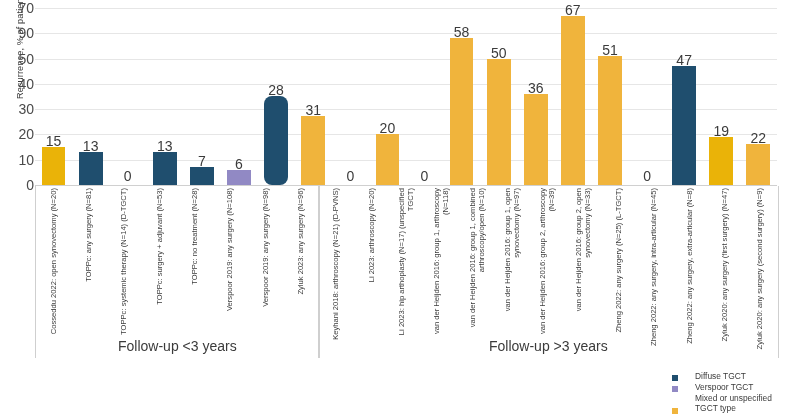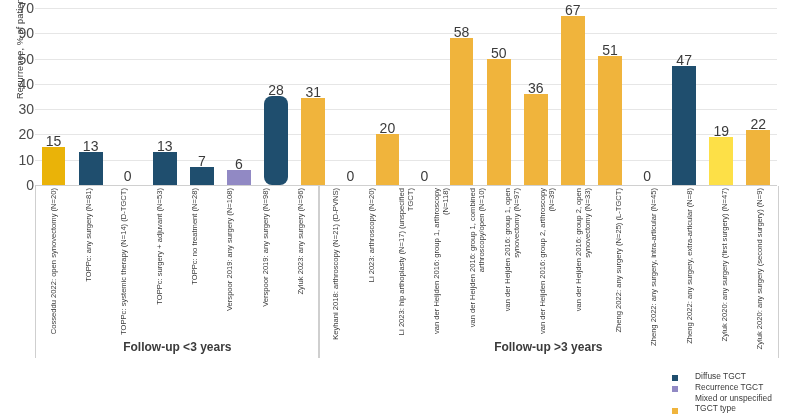--- a/index.html
+++ b/index.html
@@ -50,21 +50,21 @@
     transform:rotate(-90deg) translate(-100%,-50%);
     white-space:normal;width:168px;
     text-align:right;
     font-size:7.6px;line-height:9px;color:#3b3b3b;
   }
 
   
   .groupbox{position:absolute;top:186px;height:172px;border-left:1px solid #cfcfcf;border-right:1px solid #cfcfcf;}
   .grouplabel{
     position:absolute;bottom:4px;left:0;width:100%;text-align:center;
-    font-size:12px;color:#3b3b3b;font-weight:bold;
+    font-size:14px;color:#3b3b3b;
   }
 
   
   #legend{position:absolute;right:4px;bottom:2px;width:124px;font-size:8.4px;line-height:10.5px;color:#3b3b3b;}
   .legrow{display:flex;align-items:flex-end;gap:17px;margin-bottom:.5px;}
   .swatch{width:6px;height:6px;flex:0 0 6px;margin-top:2px;}
   .legtext{flex:1 1 auto;}
 </style>
 </head>
 <body>
@@ -123,21 +123,21 @@
           <div class="bar" style="height: 15.1714px; background: rgb(145, 137, 196);">
             <div class="vlabel">6</div>
           </div>
         </div>
         <div class="slot">
           <div class="bar" style="height: 89px; background: rgb(31, 78, 110); border-radius: 8px;">
             <div class="vlabel">28</div>
           </div>
         </div>
         <div class="slot">
-          <div class="bar" style="height: 87px; background: rgb(240, 180, 60);">
+          <div class="bar" style="height: 69px; background: rgb(240, 180, 60);">
             <div class="vlabel">31</div>
           </div>
         </div>
         <div class="slot zeroslot">
           <div class="bar" style="height: 0px; background: transparent;">
             <div class="vlabel">0</div>
           </div>
         </div>
         <div class="slot">
           <div class="bar" style="height: 50.5714px; background: rgb(240, 180, 60);">
@@ -178,26 +178,26 @@
           <div class="bar" style="height: 0px; background: transparent;">
             <div class="vlabel">0</div>
           </div>
         </div>
         <div class="slot">
           <div class="bar" style="height: 118.843px; background: rgb(31, 78, 110);">
             <div class="vlabel">47</div>
           </div>
         </div>
         <div class="slot">
-          <div class="bar" style="height: 48.0429px; background: #fde047;">
+          <div class="bar" style="height: 48.0429px; background: #eab308;">
             <div class="vlabel">19</div>
           </div>
         </div>
         <div class="slot">
-          <div class="bar" style="height: 55px; background: rgb(240, 180, 60);">
+          <div class="bar" style="height: 41px; background: rgb(240, 180, 60);">
             <div class="vlabel">22</div>
           </div>
         </div>
       </div>
   </div>
   <div id="plotbase"></div>
 
   <div id="cats">
       <div class="catslot">
         <div class="catinner">Cosseddu 2022: open synovectomy (N=20)</div>
@@ -272,20 +272,20 @@
       </div>
     </div>
 
   <div id="legend">
       <div class="legrow">
         <span class="swatch" style="background: rgb(31, 78, 110);"></span>
         <span class="legtext">Diffuse TGCT</span>
       </div>
       <div class="legrow">
         <span class="swatch" style="background: rgb(145, 137, 196);"></span>
-        <span class="legtext">Recurrence TGCT</span>
+        <span class="legtext">Verspoor TGCT</span>
       </div>
       <div class="legrow">
         <span class="swatch" style="background: rgb(240, 180, 60);"></span>
         <span class="legtext">Mixed or unspecified TGCT type</span>
       </div>
     </div>
 </div>
 
 </body></html>

